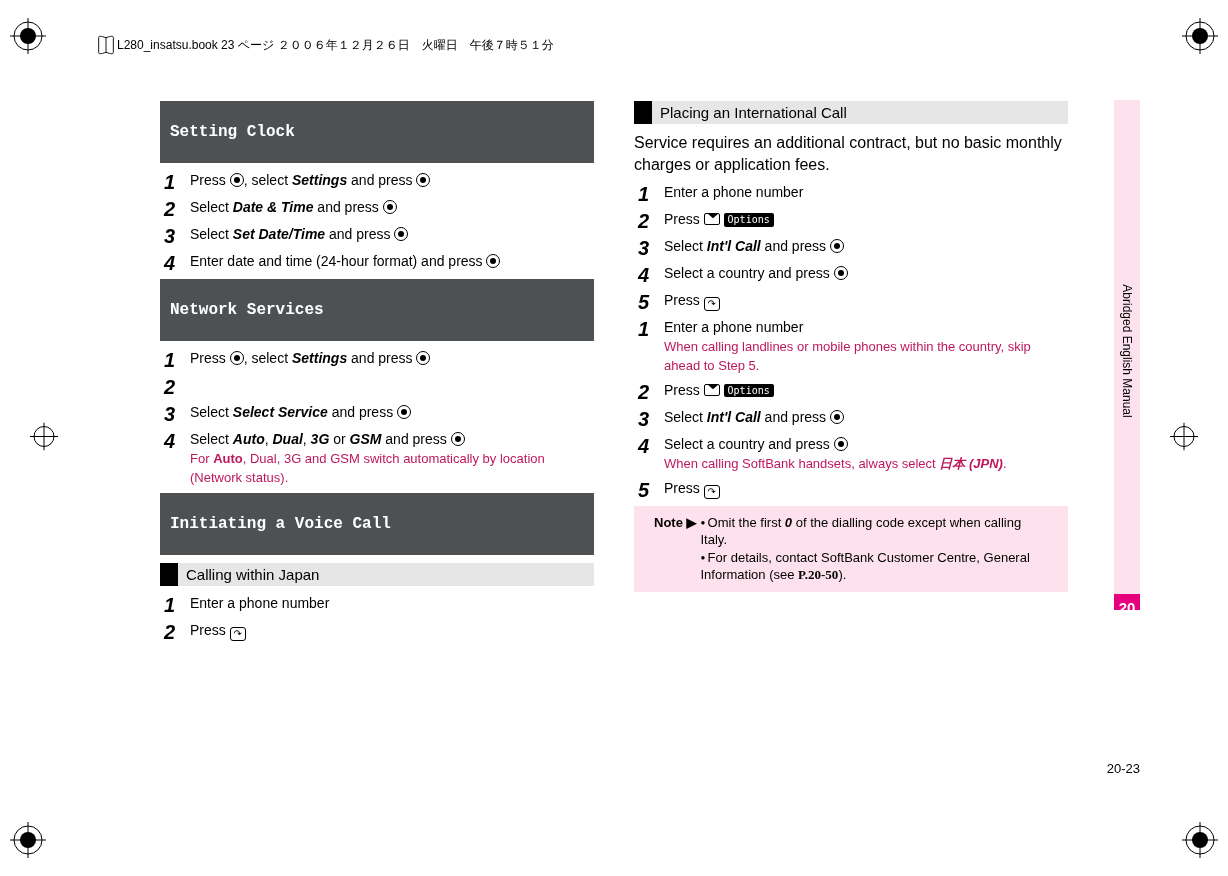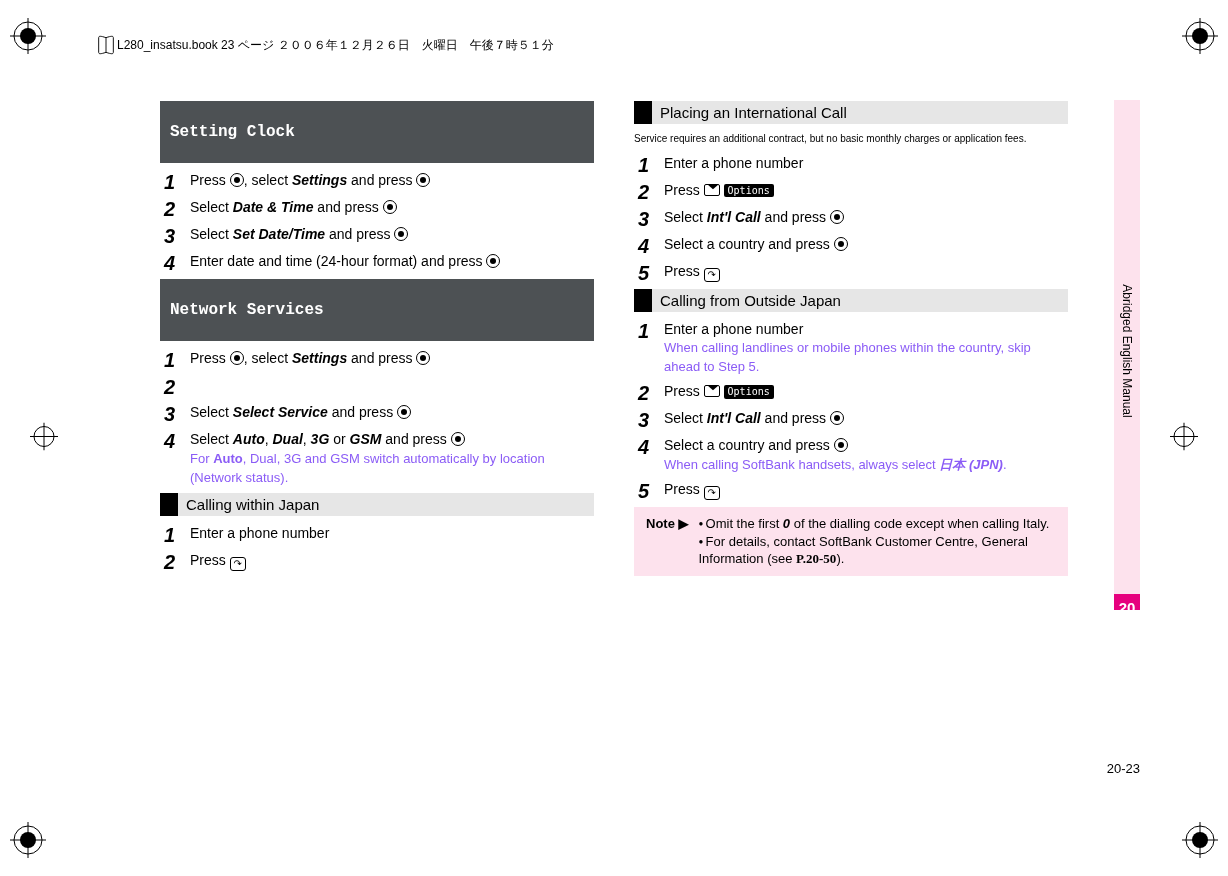--- a/index.html
+++ b/index.html
@@ -83,21 +83,21 @@
     font-family: "Arial Black", Arial, sans-serif;
     font-style: italic;
     font-weight: 900;
     font-size: 20px;
     color: #000;
     min-width: 18px;
     line-height: 1;
     margin-top: 1px;
   }
   .steptxt { flex: 1; font-size: 14px; }
-  .steptxt .sub { font-size: 13px; color: #8b5cf6; }
+  .steptxt .sub { font-size: 13px; color: #be185d; }
   .bi { font-weight: bold; font-style: italic; }
 
   .icon-dot {
     display: inline-block;
     width: 14px; height: 14px;
     border: 1px solid #000;
     border-radius: 50%;
     position: relative;
     vertical-align: -2px;
   }
@@ -157,28 +157,27 @@
     display: inline-block;
     background: #000;
     color: #fff;
     font-size: 10px;
     padding: 0 4px;
     border-radius: 2px;
     vertical-align: 1px;
     font-family: monospace;
   }
 
-  .intro { font-size: 10px; margin-bottom: 8px; line-height: 1.35; }
+  .intro { font-size: 16px; margin-bottom: 8px; line-height: 1.35; }
 
   .notebox {
     background: #fde2ed;
-    padding: 8px 12px;
+    padding: 8px 20px;
     font-size: 13px;
     display: flex;
-    gap: 6px;
     line-height: 1.35;
     margin-top: 4px;
   }
   .notebox ul { list-style: none; padding-left: 4px; }
   .notebox li::before { content: "● "; font-size: 8px; vertical-align: 2px; }
   .mono { font-family: Liberation Serif, serif; font-weight: bold; }
 
   .side-tab {
     position: absolute;
     top: 100px;
@@ -306,20 +305,21 @@
       </div>
       <div class="step">
           <div class="stepnum">4</div>
         <div class="steptxt">
           <span>Select </span><span class="bi">Auto</span><span>, </span><span class="bi">Dual</span><span>, </span><span class="bi">3G</span><span> or </span><span class="bi">GSM</span><span> and press </span><span class="icon-dot"></span><br>
           <span class="sub"><span>For </span><b>Auto</b><span>, Dual, 3G and GSM switch automatically by location (Network status).</span></span>
         </div>
       </div>
     </div>
 
+    <div class="bar">Initiating a Voice Call</div>
     <div class="subbar">
         <div class="blk"></div>
         <div class="lbl">Calling within Japan</div>
       </div>
     <div class="steps">
       <div class="step">
           <div class="stepnum">1</div>
         <div class="steptxt">Enter a phone number</div>
       </div>
       <div class="step">
@@ -351,24 +351,20 @@
       <div class="step">
           <div class="stepnum">4</div>
           <div class="steptxt"><span>Select a country and press </span><span class="icon-dot"></span></div>
         </div>
       <div class="step">
           <div class="stepnum">5</div>
           <div class="steptxt"><span>Press </span><span class="icon-call"></span></div>
         </div>
     </div>
 
-    <div class="subbar">
-        <div class="blk"></div>
-        <div class="lbl">Calling from Outside Japan</div>
-      </div>
     <div class="steps">
       <div class="step">
           <div class="stepnum">1</div>
           <div class="steptxt"><span>Enter a phone number</span><br><span class="sub">When calling landlines or mobile phones within the country, skip ahead to Step 5.</span></div>
         </div>
       <div class="step">
           <div class="stepnum">2</div>
           <div class="steptxt"><span>Press </span><span class="icon-mail"></span> <span class="pill">Options</span></div>
         </div>
       <div class="step">

